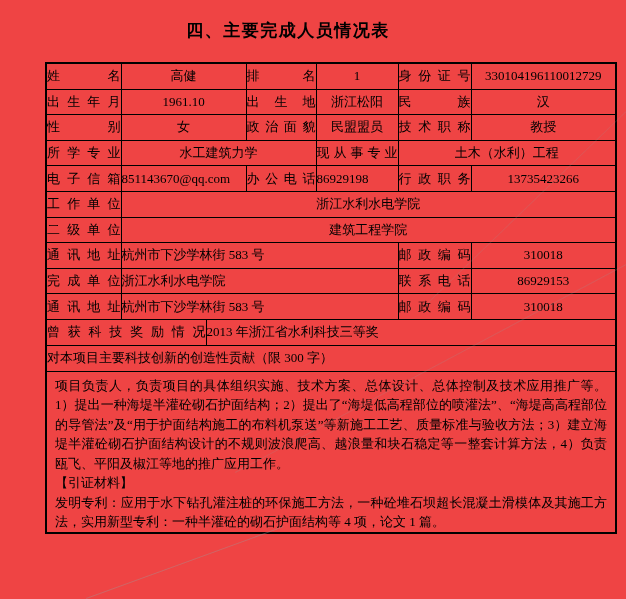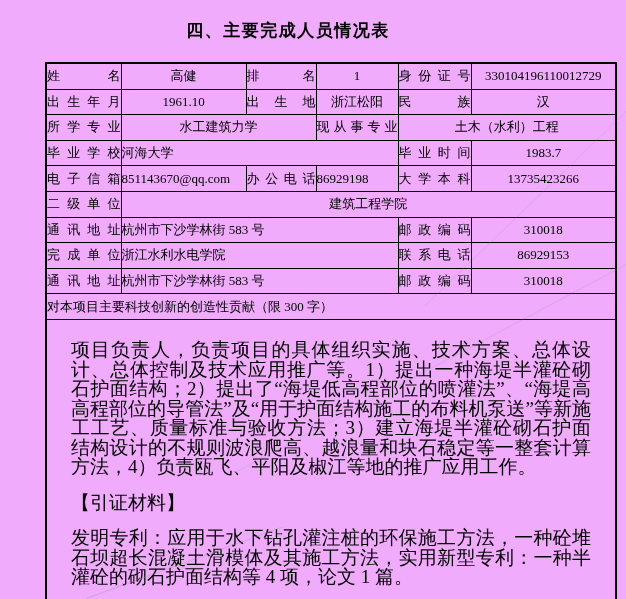--- a/index.html
+++ b/index.html
@@ -1,17 +1,17 @@
 <!DOCTYPE html>
 <html><head>
 <meta charset="utf-8">
 <style>
   html,body{margin:0;padding:0;background:#fff;}
   .page{
-    position:relative;width:626px;height:599px;background:#f0abfc;overflow:hidden;
+    position:relative;width:626px;height:599px;background:#ef4444;overflow:hidden;
     font-family:"Liberation Serif","DejaVu Serif",serif;color:#000;
   }
   .title{
     position:absolute;top:19px;left:45px;width:570px;box-sizing:border-box;
     padding-right:84px;margin:0;text-align:center;
     font-family:"Liberation Sans","DejaVu Sans",sans-serif;
     font-size:17px;font-weight:bold;letter-spacing:1.5px;
   }
   table.form{
     position:absolute;top:62px;left:45px;width:570px;
@@ -25,21 +25,21 @@
   td.lbl{
     text-align:justify;text-align-last:justify;
     -moz-text-align-last:justify;text-justify:inter-character;
     padding:0 7px;
     margin-top:26px;
   }
   td.ctr{text-align:center;}
   td.lft{text-align:left;padding-left:7px;}
   tr.row-head td{height:25px;}
   tr.row-big td{height:134px;vertical-align:top;white-space:normal;padding:4px 8px 0 8px;}
-  tr.row-big p{margin:16px;line-height:19.5px;font-size:19px;text-align:justify;}
+  tr.row-big p{margin:0;line-height:19.5px;font-size:13px;text-align:justify;}
   .scratch{
     position:absolute;height:1px;background:#9a9a9a;opacity:.38;
     transform-origin:0 0;pointer-events:none;
   }
   .scratch.s1{left:86px;top:598px;width:210px;transform:rotate(-20deg);}
   .scratch.s2{left:235px;top:472px;width:460px;transform:rotate(-28deg);opacity:.22;}
   .scratch.s3{left:425px;top:305px;width:300px;transform:rotate(-44deg);opacity:.18;}
 </style>
 </head>
 <body>
@@ -71,45 +71,51 @@
 
     <tr>
       <td class="lbl">出生年月</td>
       <td class="ctr" colspan="2">1961.10</td>
       <td class="lbl">出生地</td>
       <td class="ctr">浙江松阳</td>
       <td class="lbl">民族</td>
       <td class="ctr">汉</td>
     </tr>
 
+    <tr>
+      <td class="lbl">性别</td>
+      <td class="ctr" colspan="2">女</td>
+      <td class="lbl">政治面貌</td>
+      <td class="ctr">民盟盟员</td>
+      <td class="lbl">技术职称</td>
+      <td class="ctr">教授</td>
+    </tr>
 
 
     <tr>
       <td class="lbl">所学专业</td>
       <td class="ctr" colspan="3">水工建筑力学</td>
       <td class="lbl">现从事专业</td>
       <td class="ctr" colspan="2">土木（水利）工程</td>
     </tr>
 
-    <tr>
-      <td class="lbl">毕业学校</td>
-      <td class="lft" colspan="4">河海大学</td>
-      <td class="lbl">毕业时间</td>
-      <td class="ctr">1983.7</td>
-    </tr>
 
     <tr>
       <td class="lbl">电子信箱</td>
       <td class="lft" colspan="2">851143670@qq.com</td>
       <td class="lbl">办公电话</td>
       <td class="lft">86929198</td>
-      <td class="lbl">大学本科</td>
+      <td class="lbl">行政职务</td>
       <td class="ctr">13735423266</td>
     </tr>
 
+    <tr>
+      <td class="lbl">工作单位</td>
+      <td class="ctr" colspan="6">浙江水利水电学院</td>
+    </tr>
 
     <tr>
       <td class="lbl">二级单位</td>
       <td class="ctr" colspan="6">建筑工程学院</td>
     </tr>
 
     <tr>
       <td class="lbl">通讯地址</td>
       <td class="lft" colspan="4">杭州市下沙学林街 583 号</td>
       <td class="lbl">邮政编码</td>
@@ -123,20 +129,24 @@
       <td class="ctr">86929153</td>
     </tr>
 
     <tr>
       <td class="lbl">通讯地址</td>
       <td class="lft" colspan="4">杭州市下沙学林街 583 号</td>
       <td class="lbl">邮政编码</td>
       <td class="ctr">310018</td>
     </tr>
 
+    <tr>
+      <td class="lbl" colspan="2">曾获科技奖励情况</td>
+      <td class="lft" colspan="5">2013 年浙江省水利科技三等奖</td>
+    </tr>
 
 
     <tr class="row-head">
       <td class="lft" colspan="7">对本项目主要科技创新的创造性贡献（限 300 字）</td>
     </tr>
 
     <tr class="row-big">
       <td colspan="7">
         <p>项目负责人，负责项目的具体组织实施、技术方案、总体设计、总体控制及技术应用推广等。1）提出一种海堤半灌砼砌石护面结构；2）提出了“海堤低高程部位的喷灌法”、“海堤高高程部位的导管法”及“用于护面结构施工的布料机泵送”等新施工工艺、质量标准与验收方法；3）建立海堤半灌砼砌石护面结构设计的不规则波浪爬高、越浪量和块石稳定等一整套计算方法，4）负责瓯飞、平阳及椒江等地的推广应用工作。</p>
         <p>【引证材料】</p>

